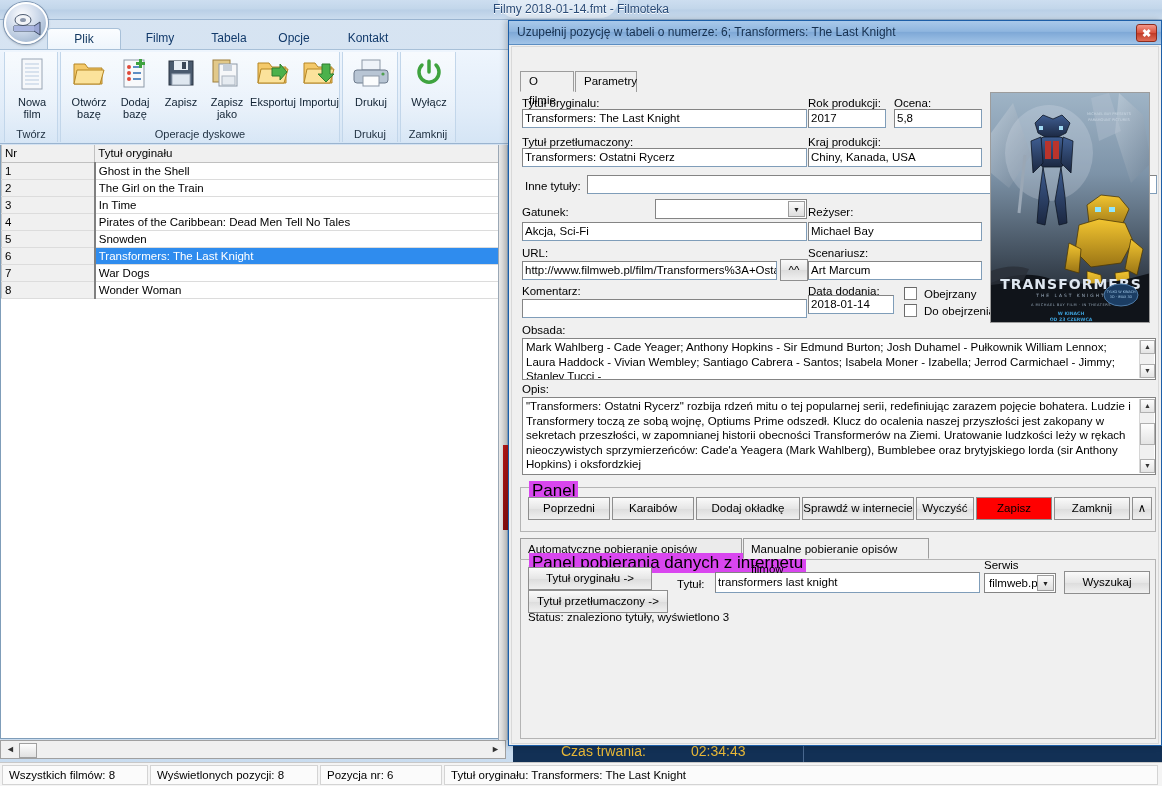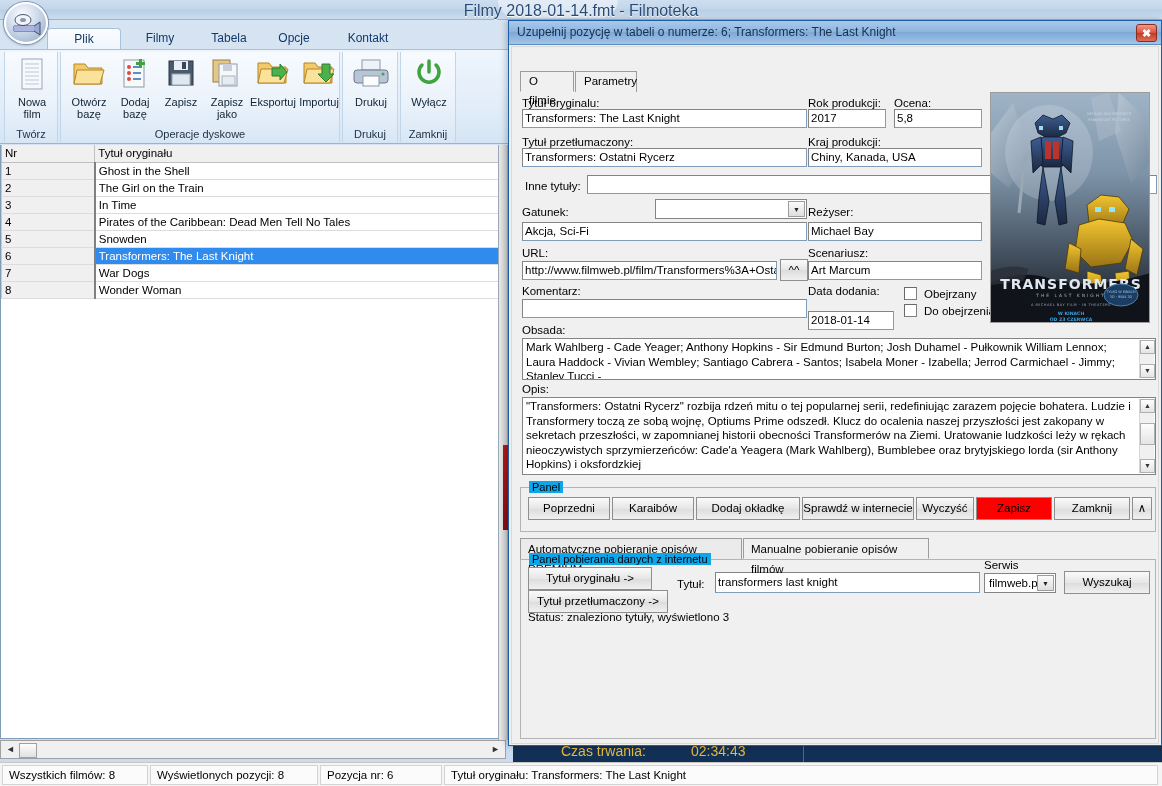--- a/index.html
+++ b/index.html
@@ -19,21 +19,21 @@
     position: absolute; left: 0; top: 0; width: 1162px; height: 786px;
     background: linear-gradient(to bottom, #d7e4f2 0%, #c9dcef 100%);
   }
   .main-titlebar {
     position: absolute; left: 0; top: 0; width: 1162px; height: 20px;
     background: linear-gradient(to bottom, #cddef0 0%, #c2d6ea 48%, #b9cfe6 52%, #cbdcee 100%);
     border-bottom: 1px solid #9ab4d0;
   }
   .main-title {
     position: absolute; left: 0; top: 2px; width: 1162px;
-    text-align: center; font-size: 16px; color: #2a4b77;
+    text-align: center; font-size: 12px; color: #2a4b77;
     text-shadow: 0 1px 0 #ffffff;
   }
   .title-glass {
     position: absolute; left: 498px; top: 0; width: 120px; height: 18px;
     background: rgba(255,255,255,0.45);
     border-radius: 0 0 28px 28px;
   }
 
   
   .app-orb {
@@ -249,22 +249,22 @@
   .poster {
     position: absolute; left: 478px; top: 45px; width: 160px; height: 231px;
     border: 1px solid #9c9c9c; overflow: hidden; background: #20252e;
   }
 
   
   .gbox {
     position: absolute; border: 1px solid #b4b4b4;
   }
   .gbox-title {
-    position: absolute; top: -7px; left: 8px; background: #0ea5e9;
-    padding: 0 3px; font-size: 11px;
+    position: absolute; top: -7px; left: 8px; background: #d946ef;
+    padding: 0 3px; font-size: 17px;
   }
 
   .btn {
     position: absolute; height: 23px; line-height: 21px; text-align: center;
     background: linear-gradient(to bottom,#fafafa,#e6e6e6 50%,#dcdcdc 51%,#f0f0f0);
     border: 1px solid #8e8e8e; font-size: 11.5px; color: #000;
     white-space: nowrap; overflow: hidden;
   }
   .btn.danger { background: #ff0000; color: #000; border-color: #8e8e8e; }
 
@@ -588,21 +588,21 @@
       <div class="lab" style="left:296px; top:89px;">Kraj produkcji:</div>
       <div class="inp" style="left:296px; top:101px; width:174px;">Chiny, Kanada, USA</div>
 
       <div class="lab" style="left:296px; top:159px;">Reżyser:</div>
       <div class="inp" style="left:296px; top:175px; width:174px;">Michael Bay</div>
 
       <div class="lab" style="left:296px; top:200px;">Scenariusz:</div>
       <div class="inp" style="left:296px; top:214px; width:174px;">Art Marcum</div>
 
       <div class="lab" style="left:296px; top:238px;">Data dodania:</div>
-      <div class="inp" style="left:296px; top:264px; width:86px;">2018-01-14</div>
+      <div class="inp" style="left:296px; top:248px; width:86px;">2018-01-14</div>
 
       <div class="chk" style="left:392px; top:240px;"></div>
       <div class="lab" style="left:412px; top:241px;">Obejrzany</div>
       <div class="chk" style="left:392px; top:257px;"></div>
       <div class="lab" style="left:412px; top:258px;">Do obejrzenia</div>
 
       <div class="poster">
         <svg width="160" height="231" viewBox="0 0 160 231">
           <defs>
             <linearGradient id="sky" x1="0" y1="0" x2="0" y2="1">

